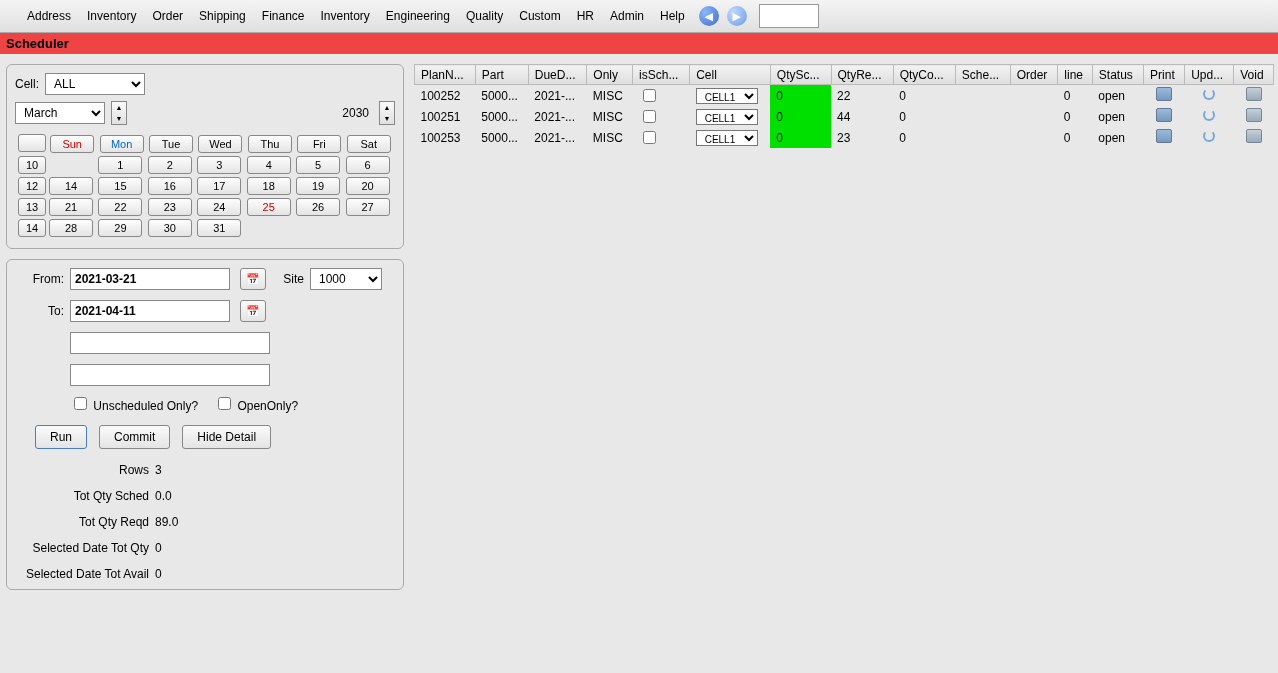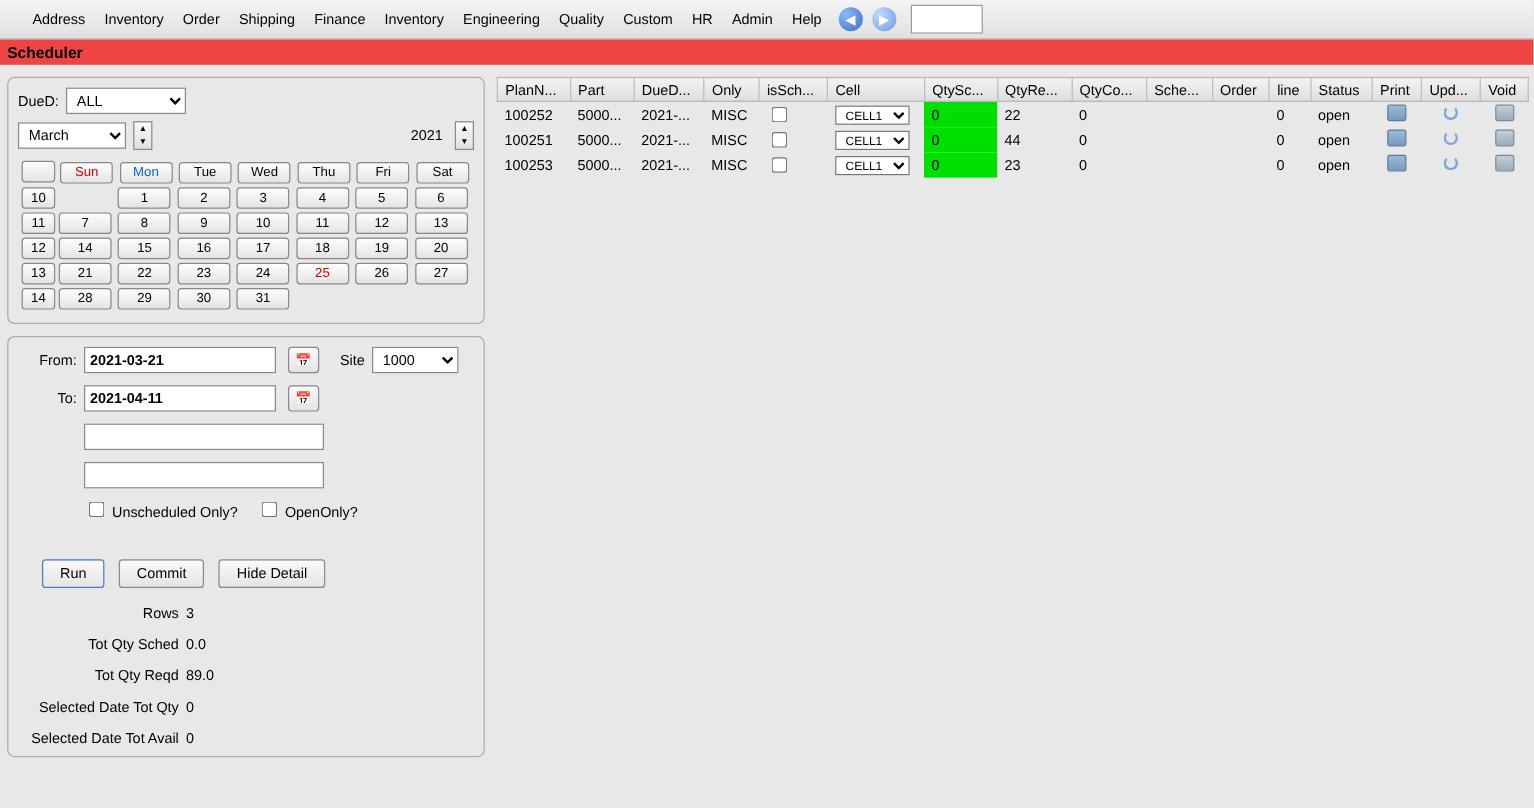--- a/index.html
+++ b/index.html
@@ -142,21 +142,20 @@
 .checkrow { display: flex; gap: 16px; align-items: center; padding-left: 55px; margin-top: 8px;}
 .btnrow { display: flex; gap: 12px; margin-top: 12px; padding-left: 20px;}
 .btn {
   height: 24px;
   padding: 0 14px;
   border: 1px solid #888;
   border-radius: 3px;
   background: linear-gradient(#fafafa,#e4e4e4);
   cursor: pointer;
   font-size: 12px;
-  margin-top: 20px;
 }
 .btn.primary { border-color: #4a7dbf; }
 .summary {
   margin-top: 14px;
   display: grid;
   grid-template-columns: 140px auto;
   row-gap: 12px;
 }
 .summary .slbl { text-align: right; padding-right: 6px; }
 .right-panel {
@@ -238,34 +237,34 @@
 </div>
 
 <div class="title">Scheduler</div>
 
 <div class="workspace">
 
   <div class="left-panel">
 
     <div class="panel-box">
       <div class="row">
-        <span class="label">DueD:</span>
+        <span class="label">Cell:</span>
         <select class="cell">
           <option>ALL</option>
         </select>
       </div>
       <div class="row">
         <select class="month">
           <option>March</option>
         </select>
         <div class="spin">
           <button>▲</button>
           <button>▼</button>
         </div>
-        <span class="year">2021</span>
+        <span class="year">2030</span>
         <div class="spin">
           <button>▲</button>
           <button>▼</button>
         </div>
       </div>
       <table class="calendar">
         <thead>
             <tr id="cal-head-row">
               <th class="weekcell"><button class="calbtn"></button></th>
               <th><button class="calbtn sun">Sun</button></th>
@@ -280,30 +279,20 @@
         <tbody id="cal-body">
             <tr>
               <td class="weekcell"><button class="calbtn">10</button></td>
               <td></td>
               <td><button class="calbtn">1</button></td>
               <td><button class="calbtn">2</button></td>
               <td><button class="calbtn">3</button></td>
               <td><button class="calbtn">4</button></td>
               <td><button class="calbtn">5</button></td>
               <td><button class="calbtn">6</button></td>
-            </tr>
-            <tr>
-              <td class="weekcell"><button class="calbtn">11</button></td>
-              <td><button class="calbtn">7</button></td>
-              <td><button class="calbtn">8</button></td>
-              <td><button class="calbtn">9</button></td>
-              <td><button class="calbtn">10</button></td>
-              <td><button class="calbtn">11</button></td>
-              <td><button class="calbtn">12</button></td>
-              <td><button class="calbtn">13</button></td>
             </tr>
             <tr>
               <td class="weekcell"><button class="calbtn">12</button></td>
               <td><button class="calbtn">14</button></td>
               <td><button class="calbtn">15</button></td>
               <td><button class="calbtn">16</button></td>
               <td><button class="calbtn">17</button></td>
               <td><button class="calbtn">18</button></td>
               <td><button class="calbtn">19</button></td>
               <td><button class="calbtn">20</button></td>

